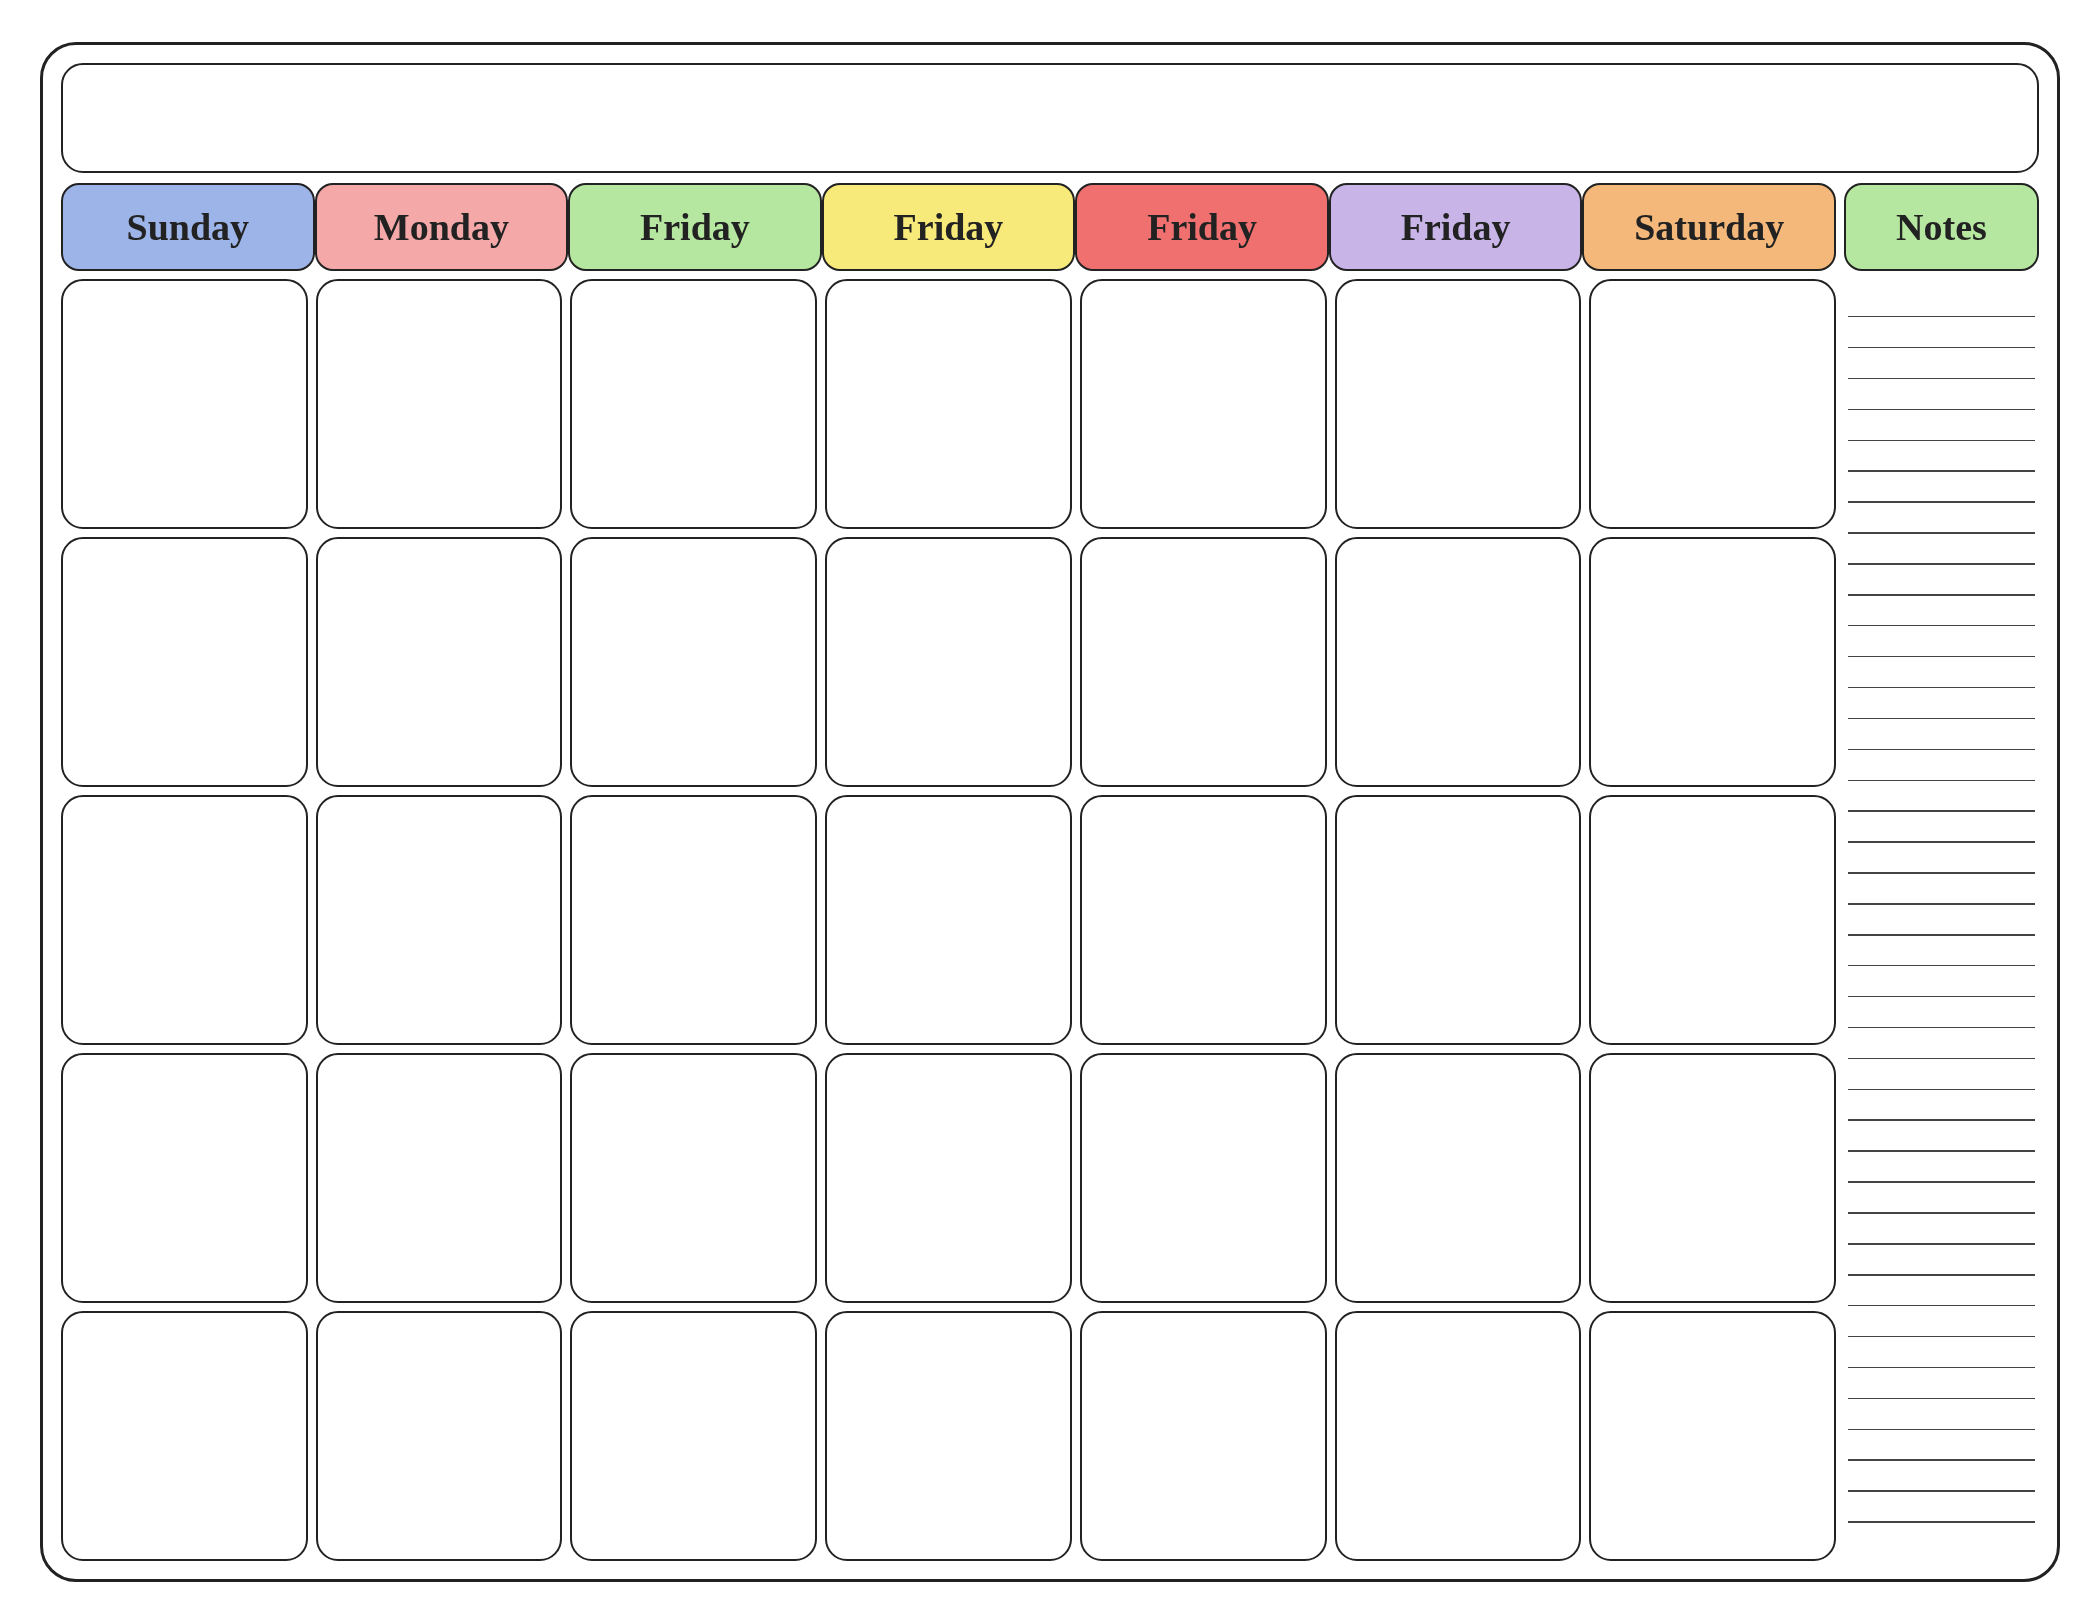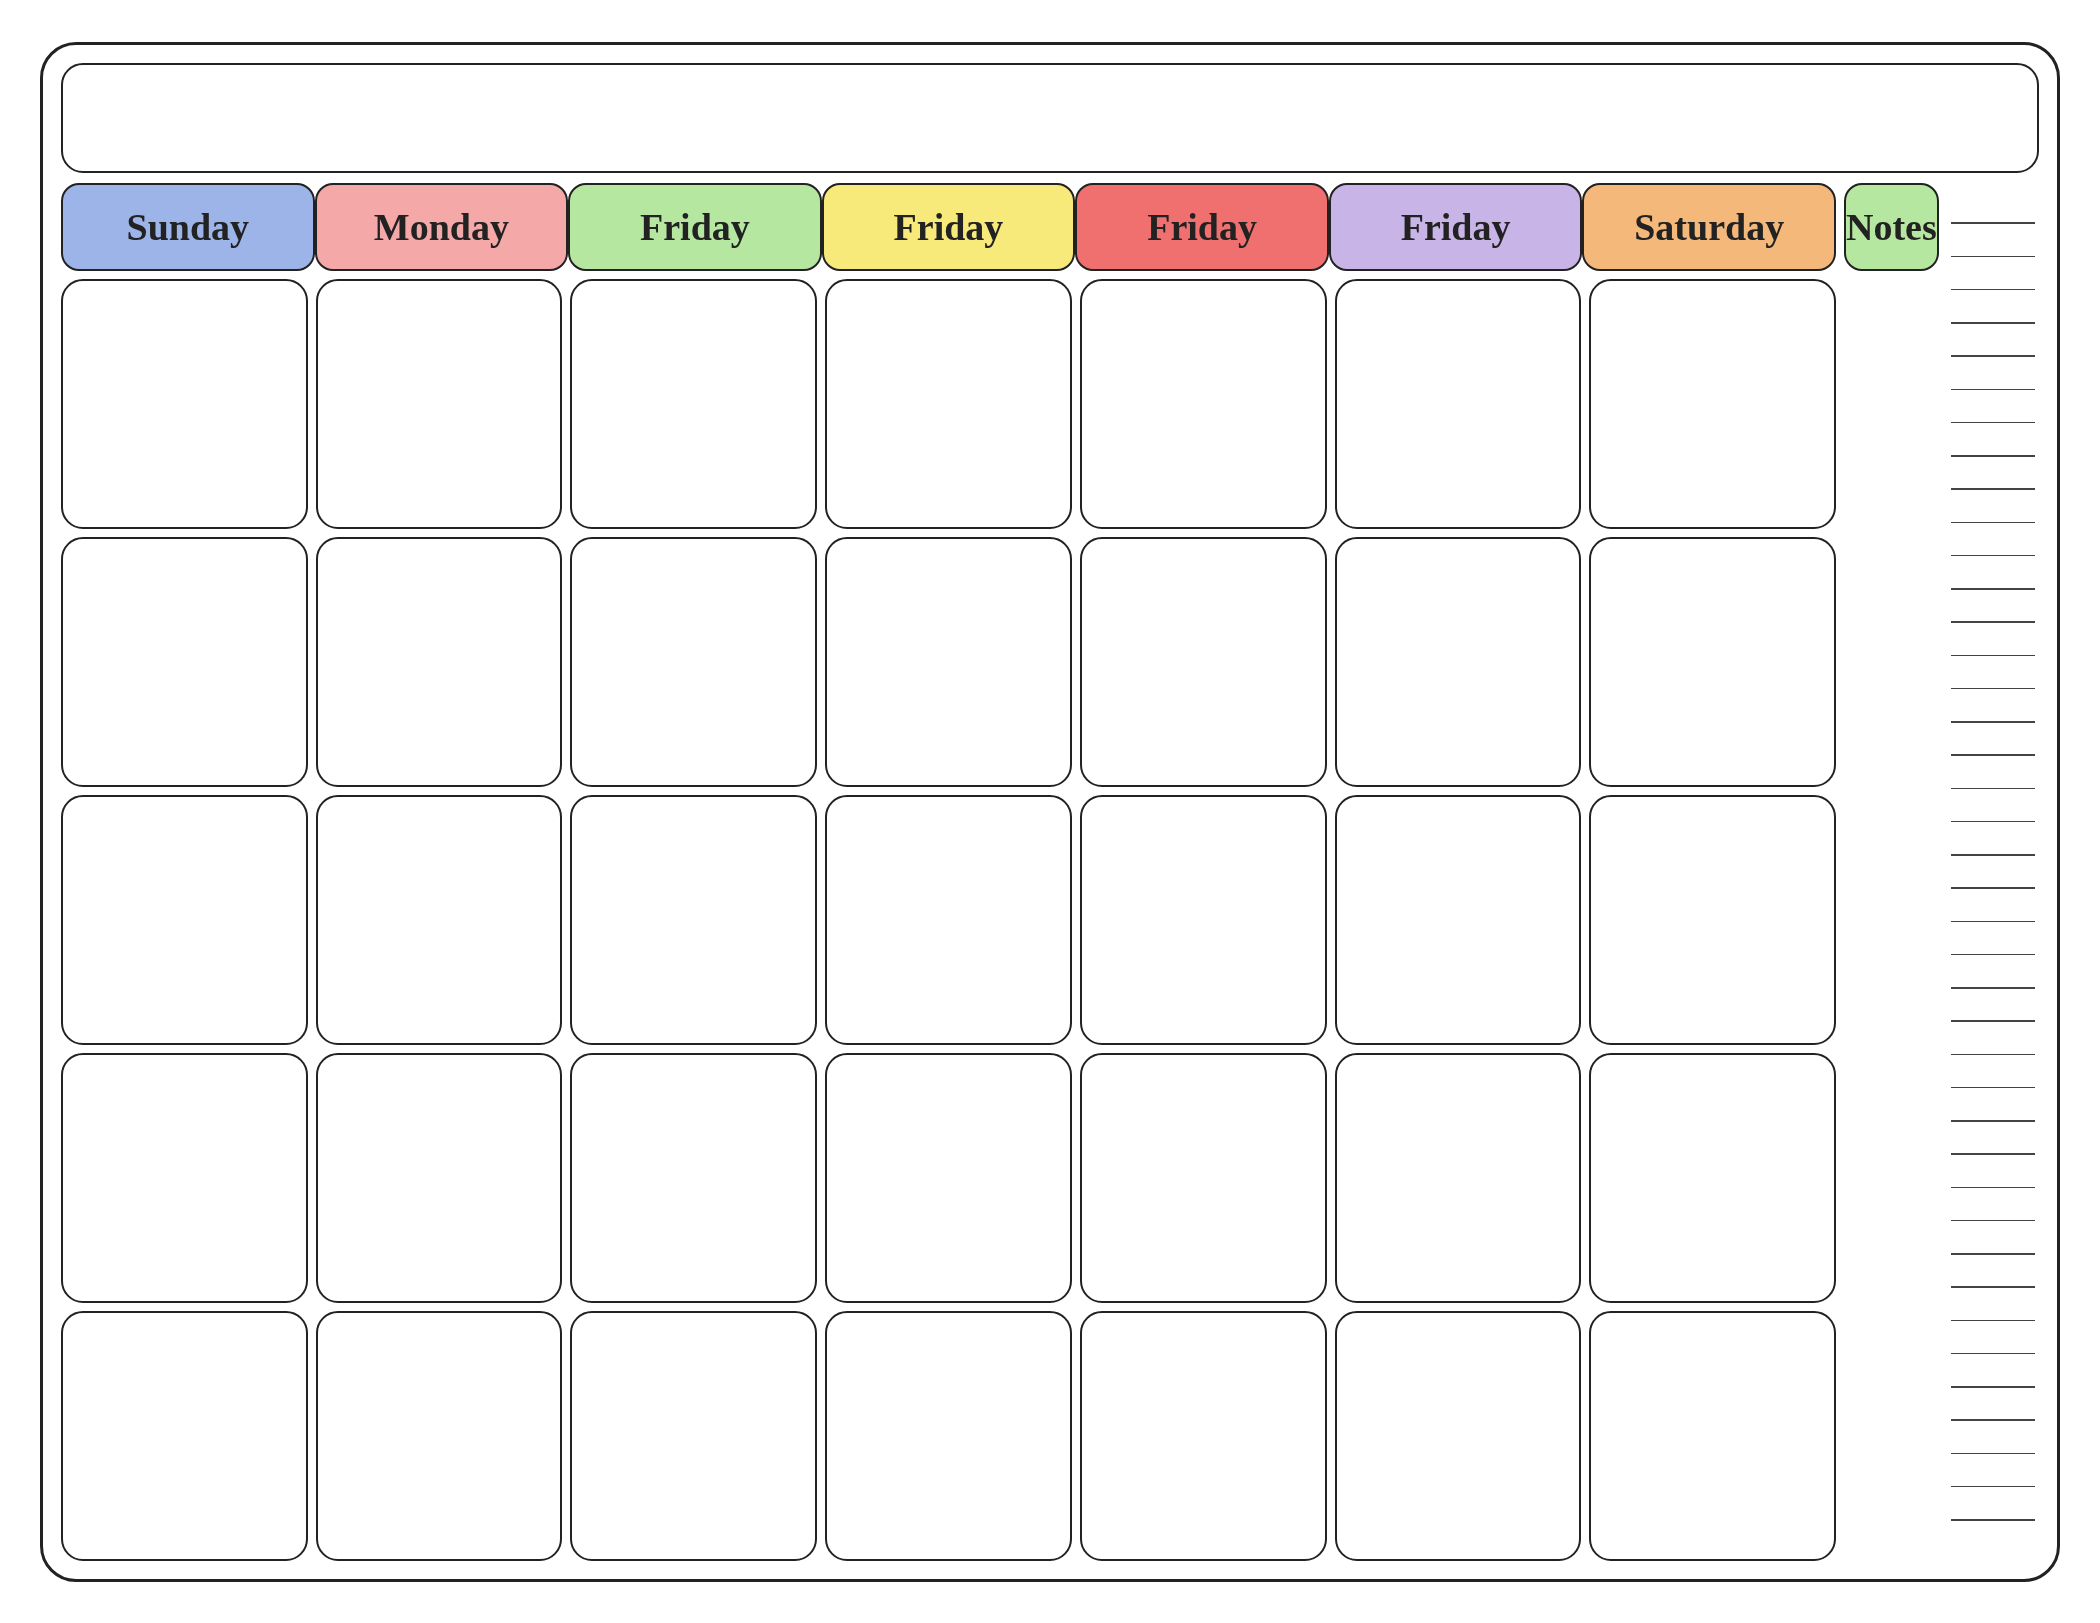--- a/index.html
+++ b/index.html
@@ -87,21 +87,21 @@
     .day-cell {
       border: 2.5px solid #222;
       border-radius: 22px;
       background: #fff;
     }
 
     
     .notes-column {
       width: 195px;
       display: flex;
-      flex-direction: row;
+      flex-direction: column;
       gap: 8px;
       margin-left: 8px;
     }
 
     .notes-header {
       border-radius: 18px;
       border: 2.5px solid #222;
       height: 88px;
       display: flex;
       align-items: center;

